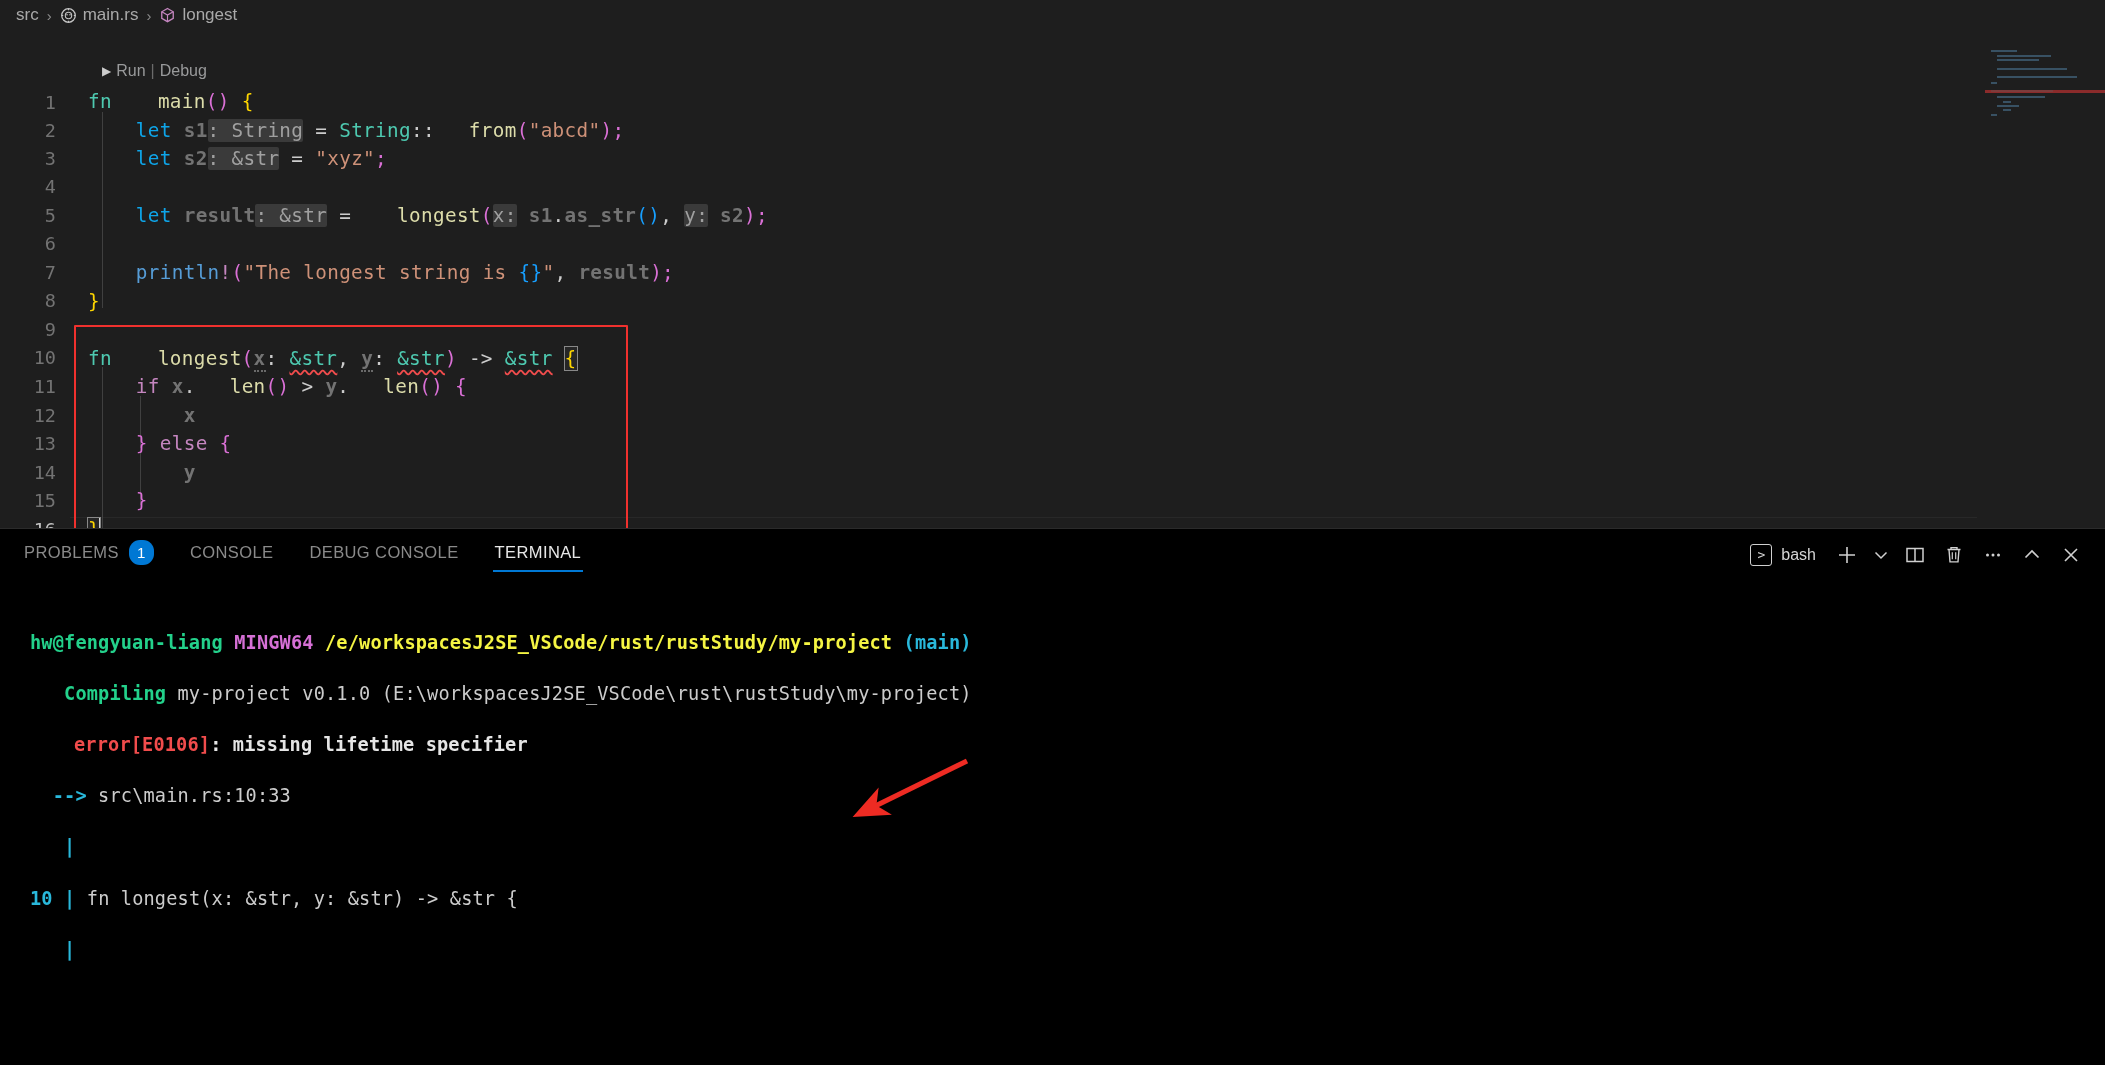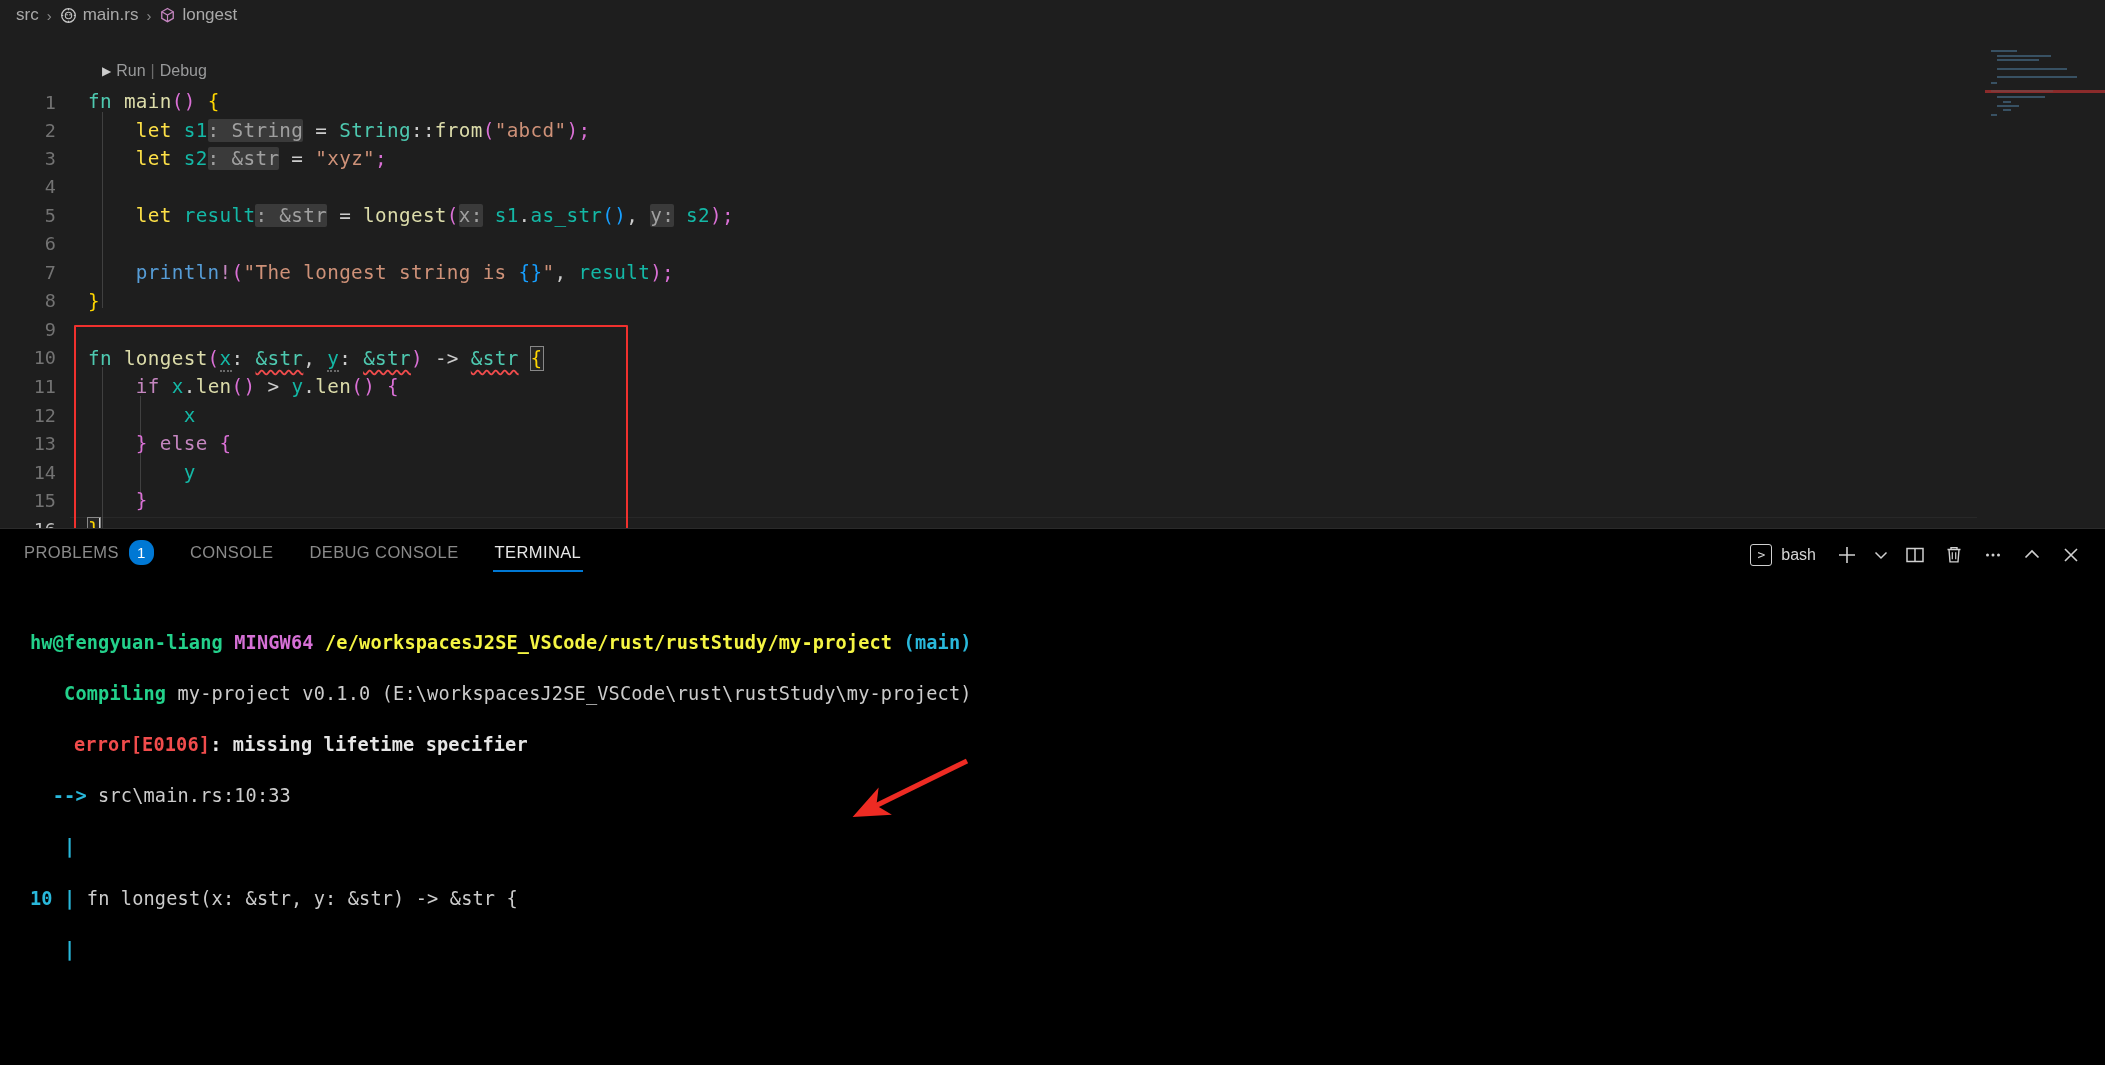--- a/index.html
+++ b/index.html
@@ -41,25 +41,25 @@
   }
   .ln.cur { color:#c6c6c6; }
 
   .cline {
     position:absolute; left:88px; white-space:pre;
     font-size:19.3px; font-family:"DejaVu Sans Mono", monospace;
     letter-spacing:0.35px;
   }
 
   
-  .kw      { color:#fde047; }          
+  .kw      { color:#0ea5e9; }          
   .kwc     { color:#4ec9b0; }          
   .kwp     { color:#c586c0; }          
-  .fnm     { color:#dcdcaa; }          
-  .var     { color:#14b8a6; }          
+  .fnm     { color:#dcdcaa;margin-left:34px; }          
+  .var     { color:#737373;font-weight:bold; }          
   .typ     { color:#4ec9b0; }          
   .str     { color:#ce9178; }          
   .mac     { color:#569cd6; }          
   .macb    { color:#c586c0; }          
   .pun     { color:#cccccc; }
   .brY     { color:#ffd700; }
   .brP     { color:#da70d6; }
   .brB     { color:#179fff; }
   .hint    { color:#a0a0a0; background:#3a3a3a; border-radius:2px; }
   .squig   { text-decoration: underline wavy #f14c4c; text-underline-offset:4px;}

